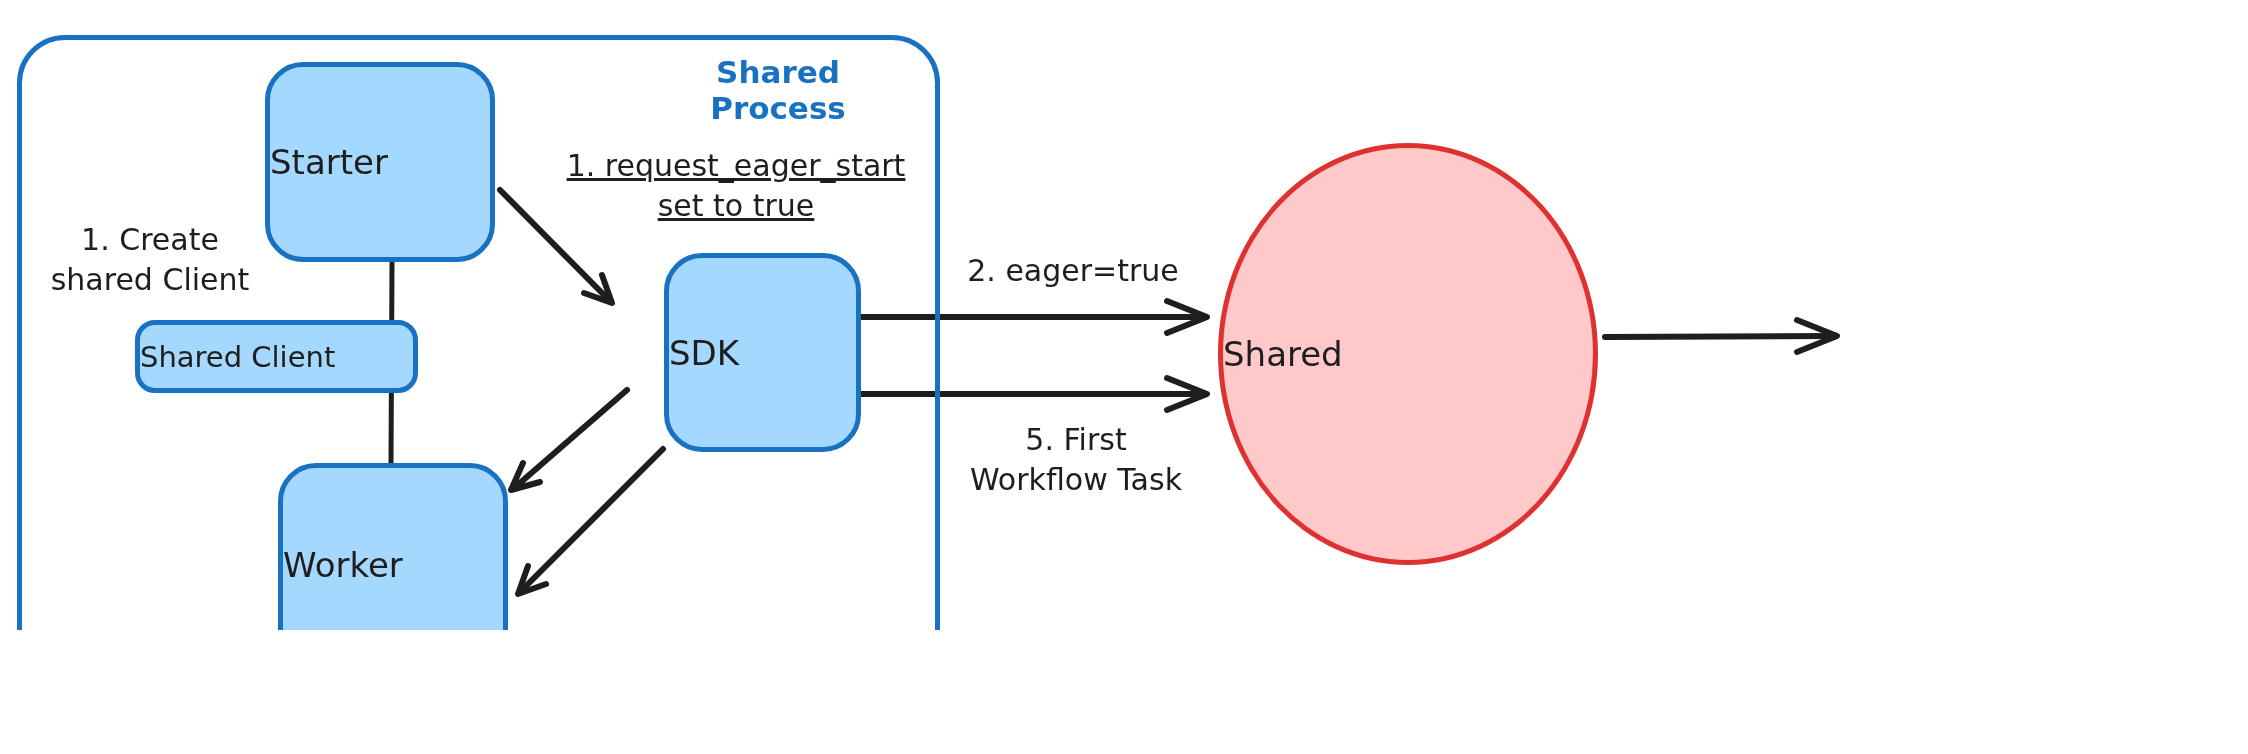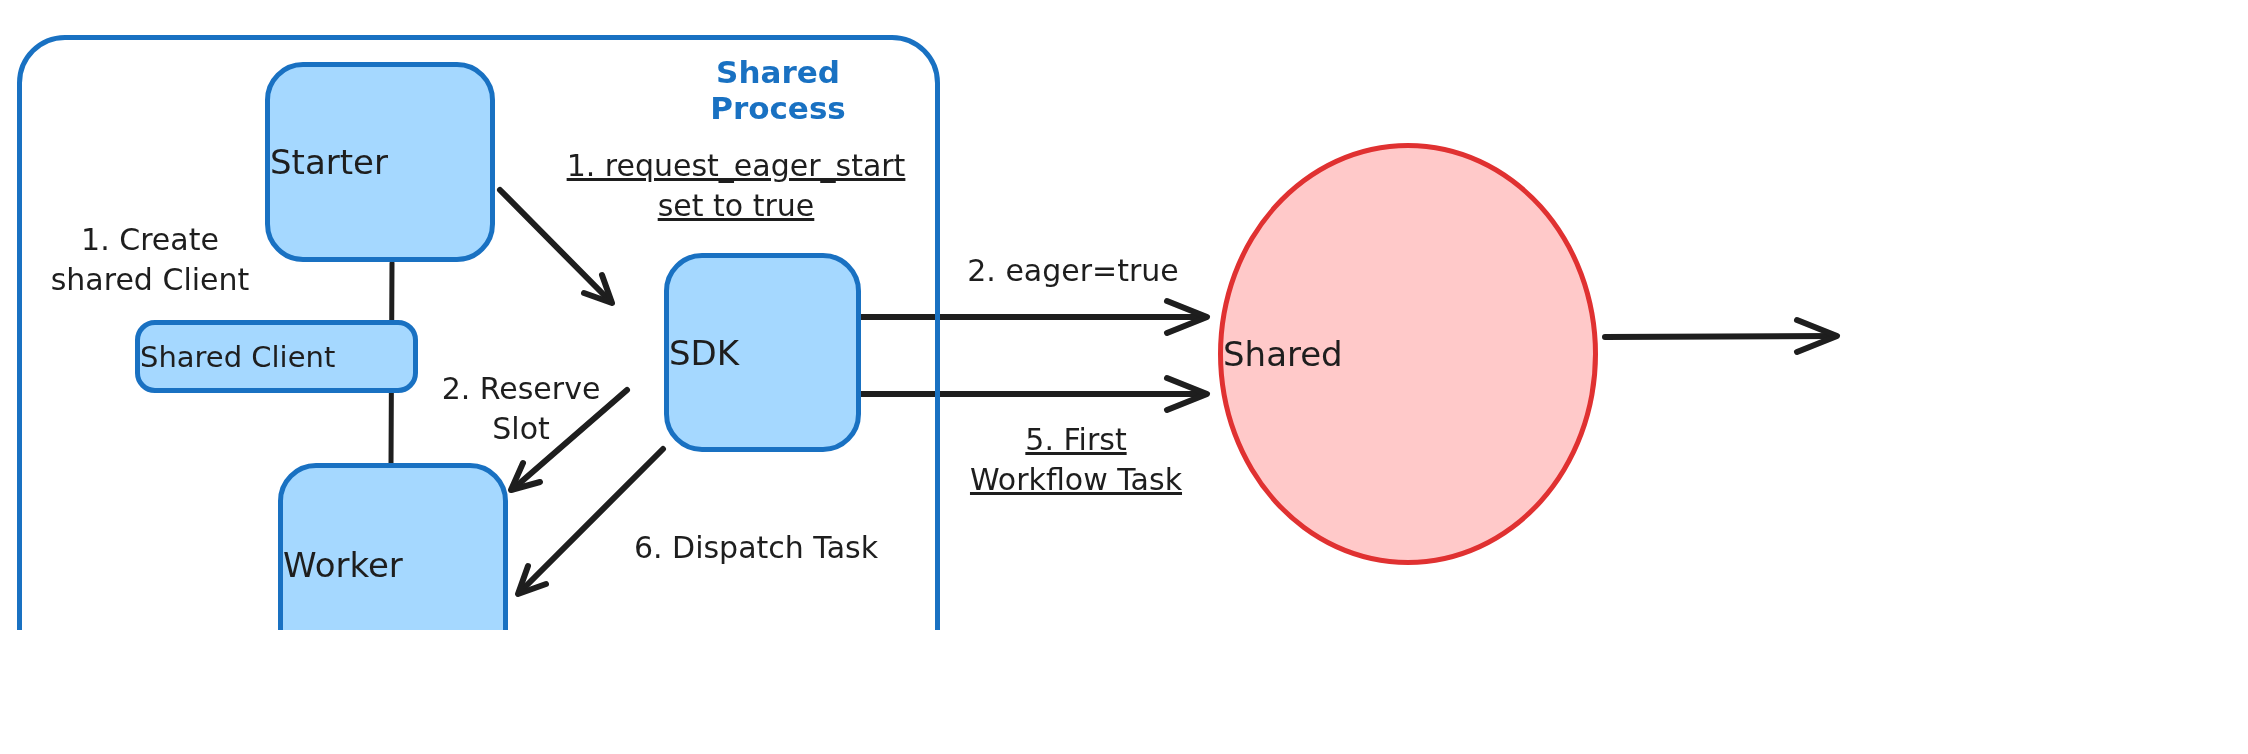--- a/index.html
+++ b/index.html
@@ -49,21 +49,21 @@
     text-align:center;
     font-size:30px;line-height:40px;
     color:var(--ink,#1e1e1e);
     white-space:nowrap;
   }
   .ann-create{left:30px;top:220px;width:240px;}
   .ann-request{left:536px;top:146px;width:400px;text-decoration:underline;}
   .ann-reserve{left:431px;top:369px;width:180px;}
   .ann-dispatch{left:611px;top:528px;width:290px;}
   .ann-eager{left:953px;top:251px;width:240px;}
-  .ann-first{left:951px;top:420px;width:250px;text-decoration:underline;}
+  .ann-first{left:951px;top:420px;width:250px;}
   .ann-startwf{left:1560px;top:236px;width:300px;font-size:28px;}
 </style>
 </head>
 <body>
 
 <div class="canvas">
 
   <svg class="lines" width="2248" height="754" viewBox="0 0 2248 754">
 
     <g>
@@ -123,32 +123,25 @@
   <div class="annotation ann-create">
     <div>1. Create</div>
     <div>shared Client</div>
   </div>
 
   <div class="annotation ann-request">
     <div>1. request_eager_start</div>
     <div>set to true</div>
   </div>
 
-  <div class="annotation ann-reserve">
-    <div>2. Reserve</div>
-    <div>Slot</div>
-  </div>
 
   <div class="annotation ann-eager">
     <div>2. eager=true</div>
   </div>
 
   <div class="annotation ann-first">
     <div>5. First</div>
     <div>Workflow Task</div>
   </div>
 
 
-  <div class="annotation ann-dispatch">
-    <div>6. Dispatch Task</div>
-  </div>
 
 </div>
 
 </body></html>

